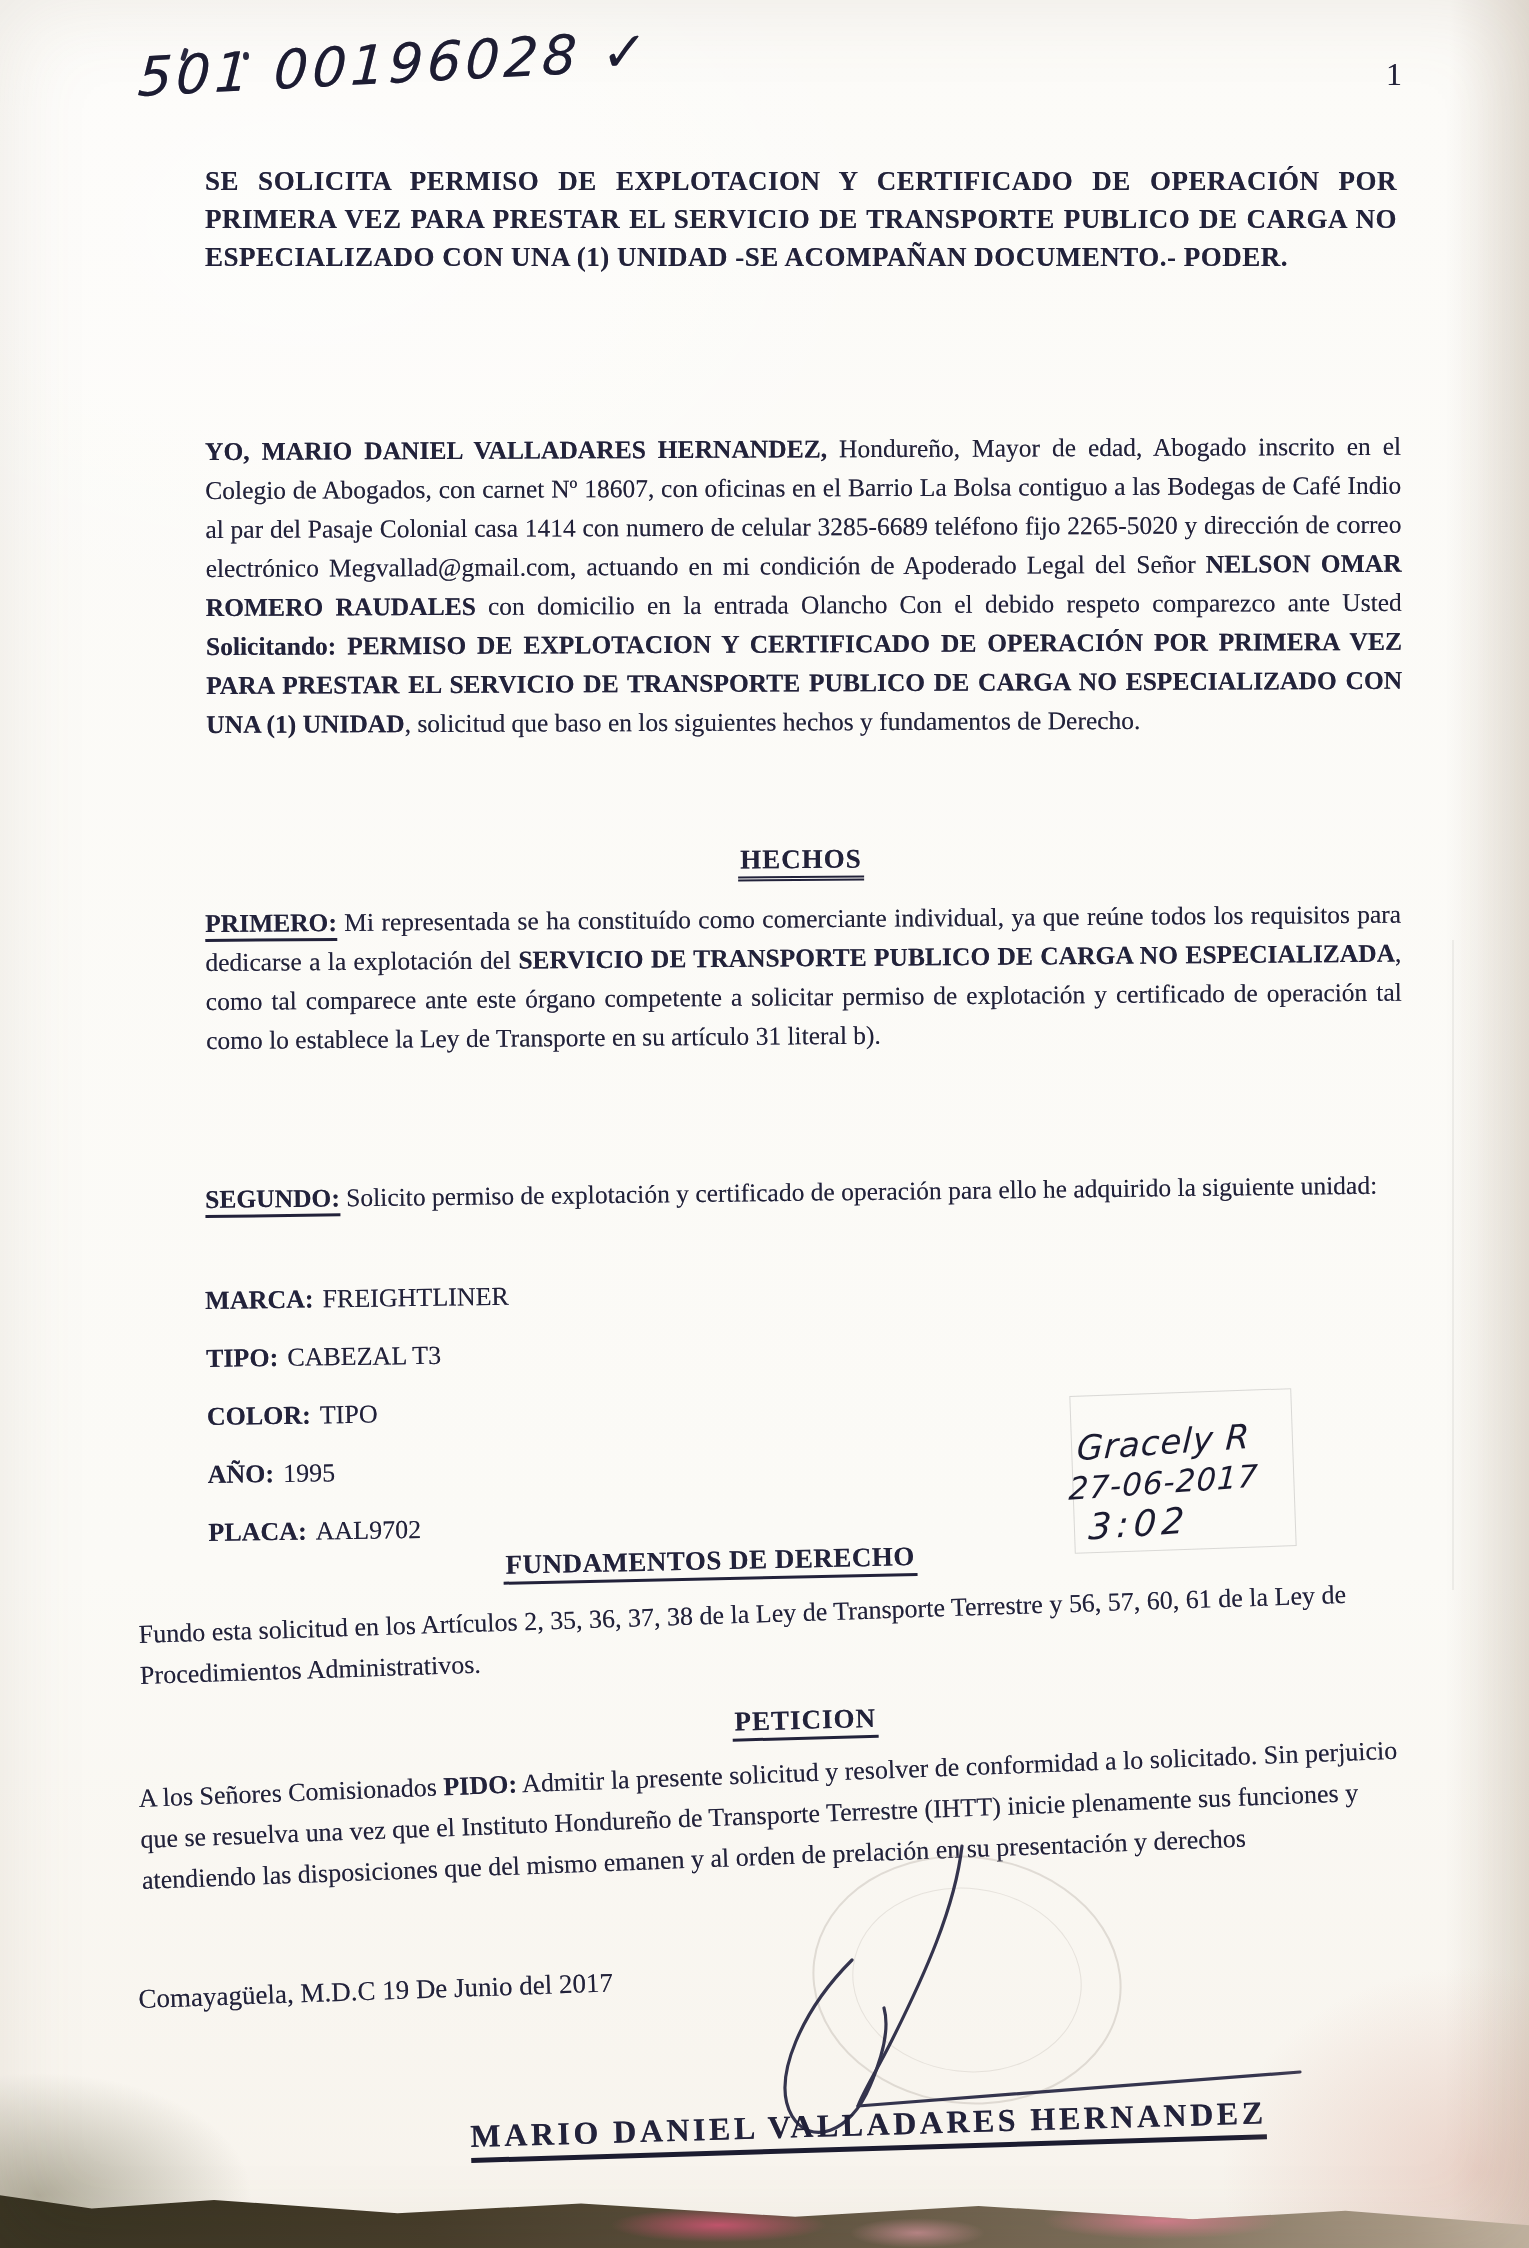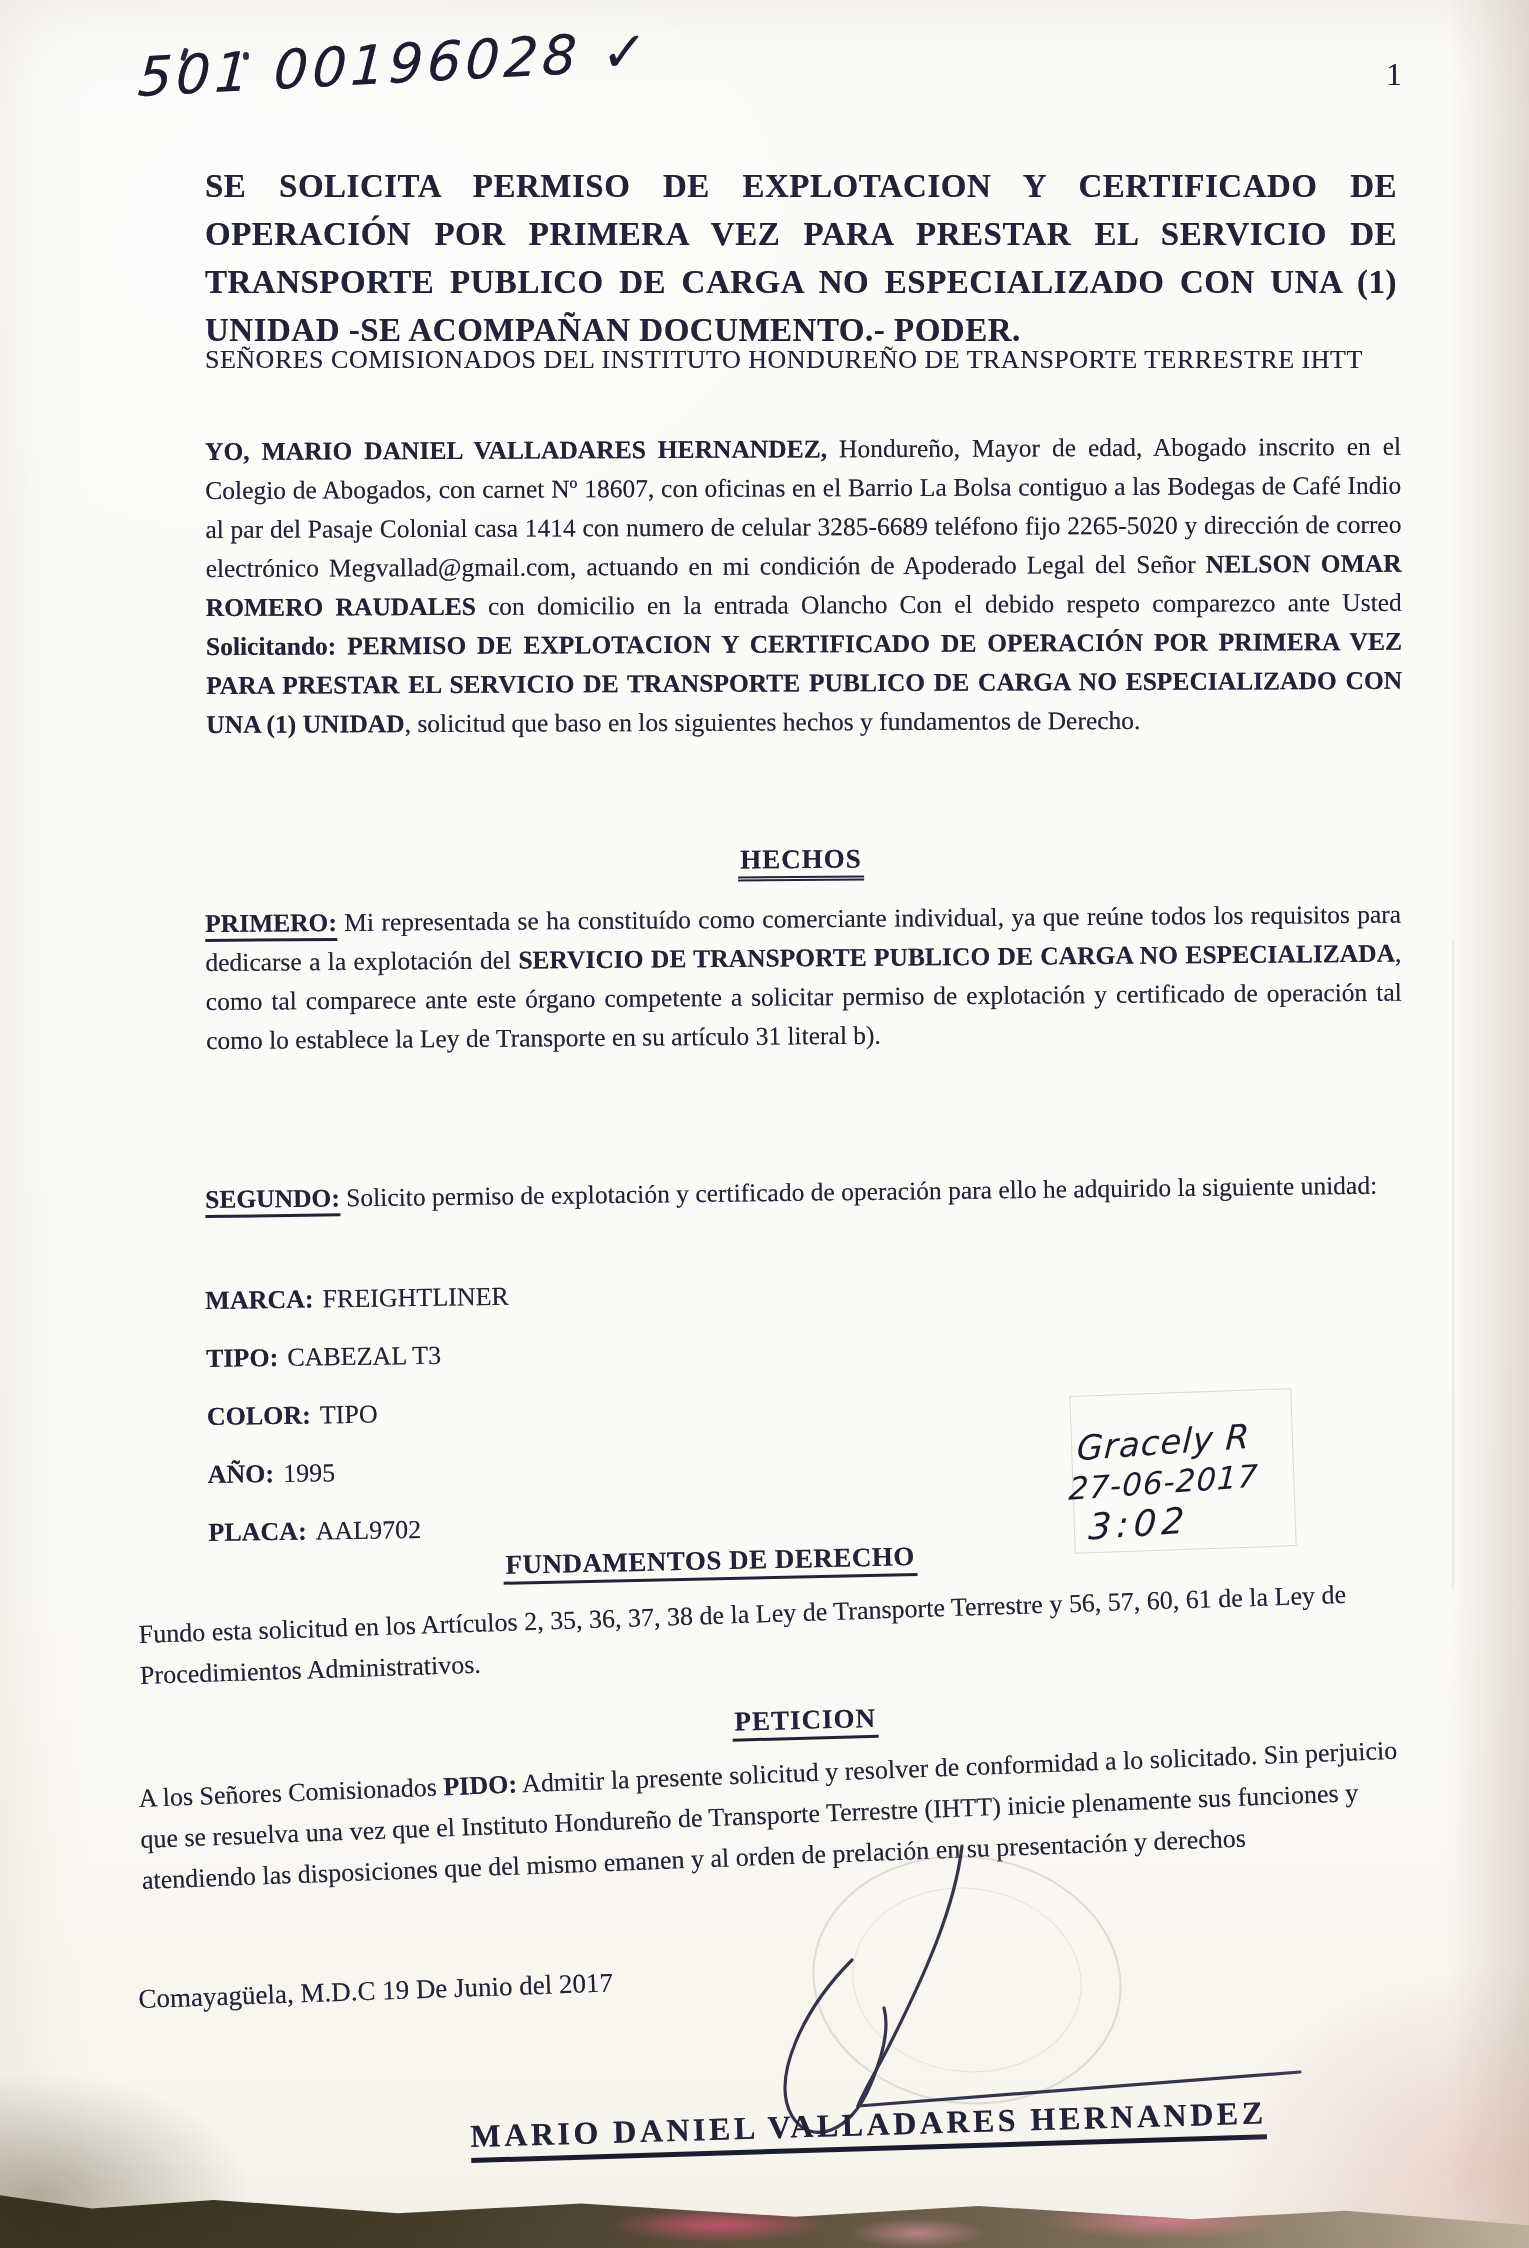--- a/index.html
+++ b/index.html
@@ -13,21 +13,21 @@
     overflow:hidden;
     font-family:"Liberation Serif", serif;
     color:#22223a;
   }
   .page *{box-sizing:border-box;}
   .abs{position:absolute;}
   .ink{color:#22223a;text-shadow:0 0 .5px rgba(30,30,60,.55);}
   .b{font-weight:bold;}
   .u{border-bottom:3px solid #22223a;padding-bottom:1px;}
   .body-text{font-size:25.5px;line-height:39px;text-align:justify;}
-  .caps-head{font-size:33px;line-height:48px;font-weight:bold;text-align:justify;letter-spacing:.5px;}
+  .caps-head{font-size:27px;line-height:38px;font-weight:bold;text-align:justify;letter-spacing:.5px;}
 
   .hand-number{
     left:138px;top:46px;
     font-family:"DejaVu Sans", sans-serif;
     font-size:54px;font-style:italic;letter-spacing:4px;
     transform:rotate(-3deg) skewX(-6deg);transform-origin:left center;
     color:#1d1d33;
   }
   .ink-speck1{left:182px;top:48px;width:5px;height:13px;background:#2a2a40;transform:rotate(18deg);border-radius:2px;}
   .ink-speck2{left:243px;top:52px;width:6px;height:8px;background:#2a2a40;border-radius:50%;}
@@ -100,21 +100,20 @@
 
 <div class="page">
 
   <div class="abs ink hand-number">501 00196028 ✓</div>
   <div class="abs ink-speck1"></div>
   <div class="abs ink-speck2"></div>
   <div class="abs ink page-number">1</div>
 
   <div class="abs ink caps-head subject">SE SOLICITA PERMISO DE EXPLOTACION Y CERTIFICADO DE OPERACIÓN POR PRIMERA VEZ PARA PRESTAR EL SERVICIO DE TRANSPORTE PUBLICO DE CARGA NO ESPECIALIZADO CON UNA (1) UNIDAD -SE ACOMPAÑAN DOCUMENTO.- PODER.</div>
 
-  <div class="abs ink addressee">SEÑORES COMISIONADOS DEL INSTITUTO HONDUREÑO DE TRANSPORTE TERRESTRE IHTT</div>
 
   <div class="abs ink body-text intro">
     <span class="b">YO, MARIO DANIEL VALLADARES HERNANDEZ,</span><span> Hondureño, Mayor de edad, Abogado inscrito en el Colegio de Abogados, con carnet Nº 18607, con oficinas en el Barrio La Bolsa contiguo a las Bodegas de Café Indio al par del Pasaje Colonial casa 1414 con numero de celular 3285-6689 teléfono fijo 2265-5020 y dirección de correo electrónico Megvallad@gmail.com, actuando en mi condición de Apoderado Legal del Señor </span><span class="b">NELSON OMAR ROMERO RAUDALES</span><span> con domicilio en la entrada Olancho Con el debido respeto comparezco ante Usted </span><span class="b">Solicitando: PERMISO DE EXPLOTACION Y CERTIFICADO DE OPERACIÓN POR PRIMERA VEZ PARA PRESTAR EL SERVICIO DE TRANSPORTE PUBLICO DE CARGA NO ESPECIALIZADO CON UNA (1) UNIDAD</span><span>, solicitud que baso en los siguientes hechos y fundamentos de Derecho.</span>
   </div>
 
   <div class="abs h-hechos">
     <span class="ink">HECHOS</span>
   </div>
 
   <div class="abs ink body-text primero">

